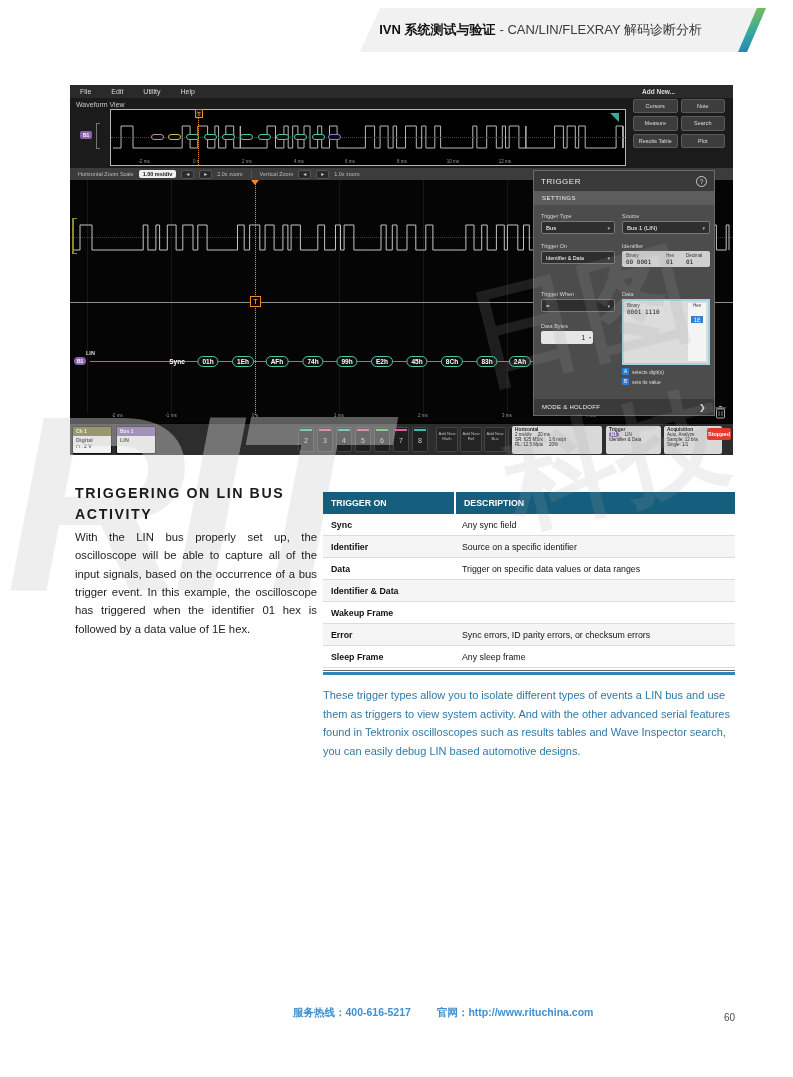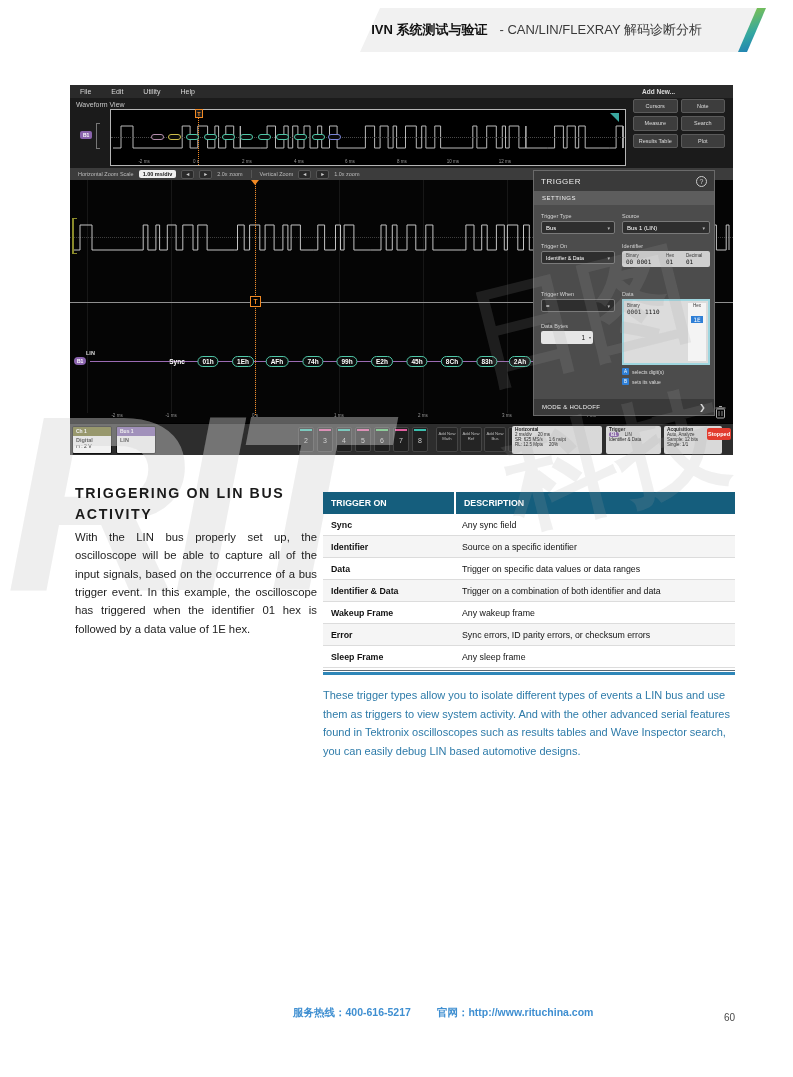--- a/index.html
+++ b/index.html
@@ -3,21 +3,21 @@
 <meta charset="utf-8">
 <style>
   * { margin:0; padding:0; box-sizing:border-box; }
   html,body { width:793px; height:1077px; background:#fff; font-family:"Liberation Sans", sans-serif; position:relative; overflow:hidden; }
 
   
   .band { position:absolute; left:340px; top:8px; width:424px; height:44px; background:#f1f1f1;
           clip-path:polygon(40px 0, 100% 0, calc(100% - 18px) 100%, 20px 100%);
           display:flex; align-items:center; justify-content:flex-end; padding-right:62px; z-index:4; }
   .band .b1 { font-weight:bold; font-size:13px; color:#111; }
-  .band .b2 { font-size:13px; color:#3a3a3a; margin-left:12px; }
+  .band .b2 { font-size:13px; color:#3a3a3a; margin-left:4px; }
   .band-stripe { position:absolute; left:737px; top:8px; width:30px; height:44px; z-index:5;
           background:linear-gradient(160deg,#8dc63f 0%,#35a8a0 55%,#1b75bb 100%);
           clip-path:polygon(20px 0, 29px 0, 10px 100%, 1px 100%); }
 
   
   .wm-rit { position:absolute; left:6px; top:360px; font-size:250px; font-weight:800; font-style:italic;
             letter-spacing:-14px; color:rgba(214,214,214,0.42); z-index:2; pointer-events:none; }
   .wm-cn  { position:absolute; left:486px; top:230px; font-size:110px; font-weight:700;
             color:rgba(160,160,160,0.16); z-index:6; pointer-events:none; transform:rotate(-14deg); letter-spacing:2px; }
 
@@ -461,25 +461,23 @@
       <div class="trow">
         <div class="c1">Identifier</div>
         <div class="c2">Source on a specific identifier</div>
       </div>
       <div class="trow">
         <div class="c1">Data</div>
         <div class="c2">Trigger on specific data values or data ranges</div>
       </div>
       <div class="trow">
         <div class="c1">Identifier &amp; Data</div>
-        <div class="c2">Trigger on a combination of both identifier and data</div>
       </div>
       <div class="trow">
         <div class="c1">Wakeup Frame</div>
-        <div class="c2">Any wakeup frame</div>
       </div>
       <div class="trow">
         <div class="c1">Error</div>
         <div class="c2">Sync errors, ID parity errors, or checksum errors</div>
       </div>
       <div class="trow">
         <div class="c1">Sleep Frame</div>
         <div class="c2">Any sleep frame</div>
       </div>
     </div>

